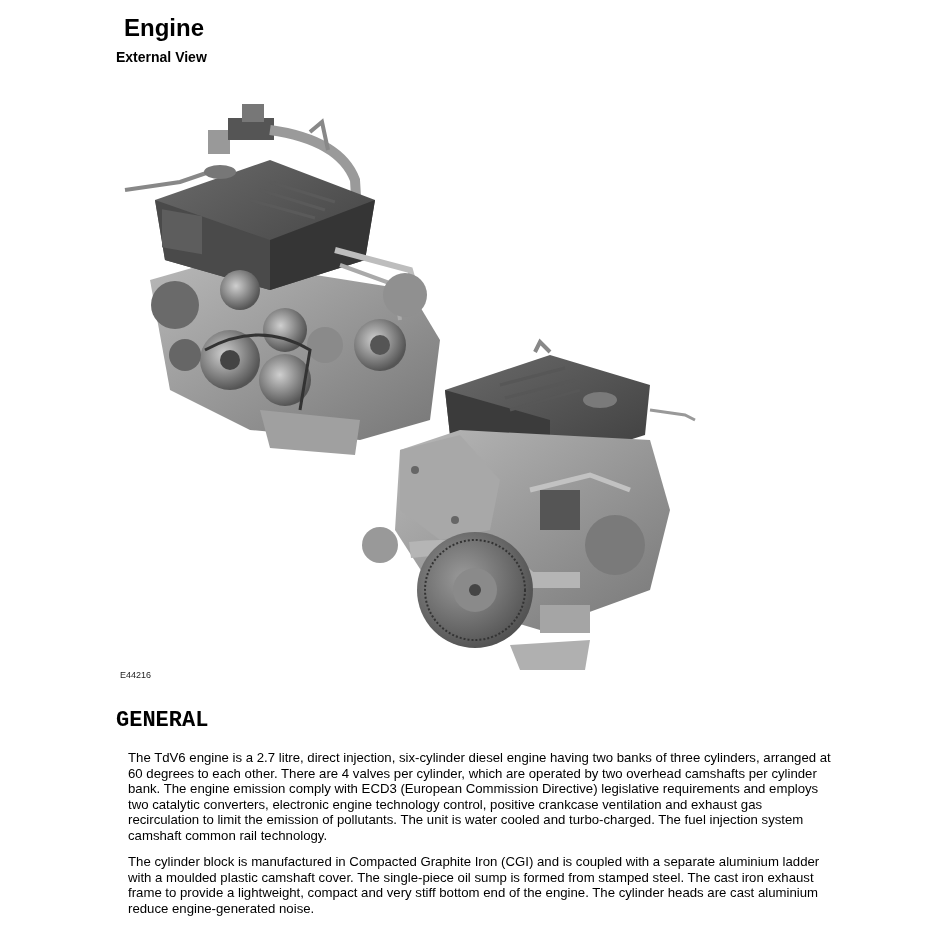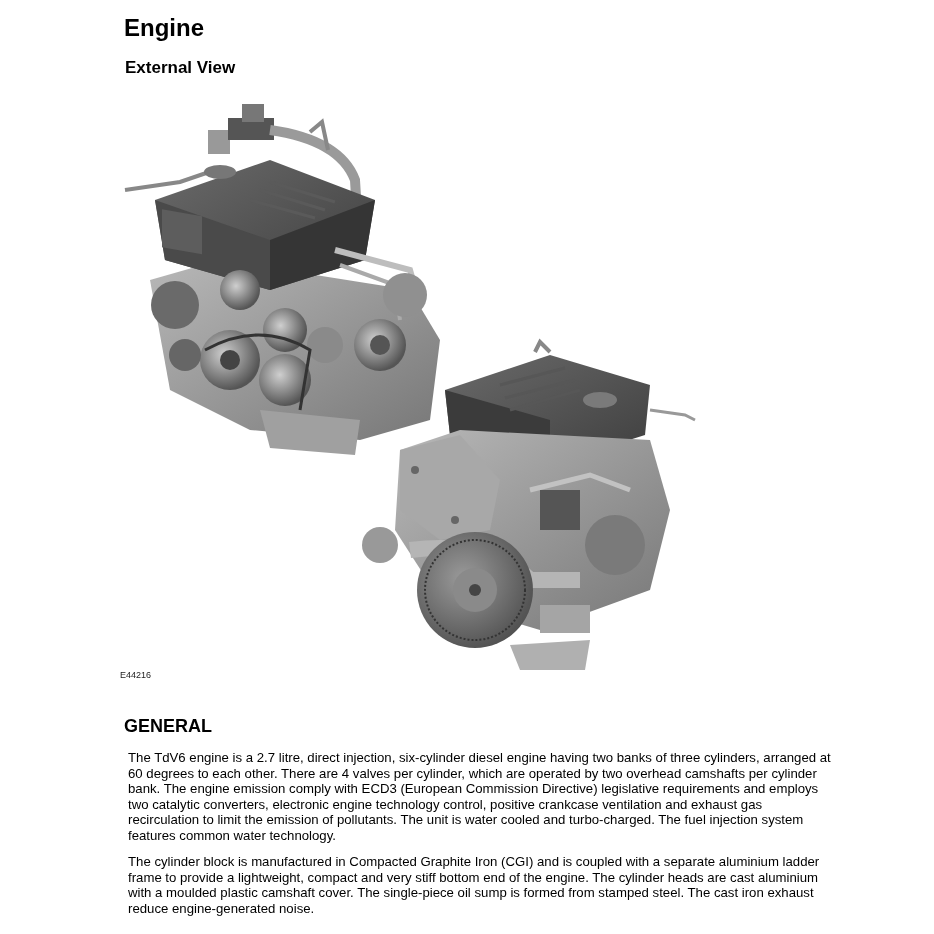--- a/index.html
+++ b/index.html
@@ -1,23 +1,23 @@
 <!DOCTYPE html>
 <html><head>
 <meta charset="utf-8">
 <style>
   html, body { margin: 0; padding: 0; background: #ffffff; }
   body { width: 934px; height: 934px; position: relative; overflow: hidden;
          font-family: "Liberation Sans", sans-serif; color: #000; }
   .h1 { position: absolute; left: 116px; top: 6px; font-size: 24px; font-weight: bold; margin: 8px; }
-  .h2 { position: absolute; left: 116px; top: 49px; font-size: 17px; font-weight: bold; margin: 9px; }
+  .h2 { position: absolute; left: 116px; top: 49px; font-size: 14px; font-weight: bold; margin: 0; }
   .fig { position: absolute; left: 110px; top: 90px; width: 620px; height: 600px; }
   .fig svg { position: absolute; left: 0; top: 0; }
   .fig-id { position: absolute; left: 120px; top: 670px; font-size: 9px; color: #222; }
-  .h3 { position: absolute; left: 116px; top: 708px; font-size: 18px; font-weight: bold; margin: 8px; }
+  .h3 { position: absolute; left: 116px; top: 708px; font-size: 22px; font-weight: bold; margin: 0; font-family: Liberation Mono, monospace; }
   .para { position: absolute; left: 128px; width: 730px; font-size: 13.2px; line-height: 15.6px; margin: 0; }
   .p1 { top: 750px; }
   .p2 { top: 854px; }
   .line { display: block; white-space: nowrap; }
 </style>
 </head>
 <body>
 
 <h1 class="h1">Engine</h1>
 <h2 class="h2">External View</h2>
@@ -115,21 +115,21 @@
 <div class="fig-id">E44216</div>
 
 <h3 class="h3">GENERAL</h3>
 
 <p class="para p1">
   <span class="line">The TdV6 engine is a 2.7 litre, direct injection, six-cylinder diesel engine having two banks of three cylinders, arranged at</span>
   <span class="line">60 degrees to each other. There are 4 valves per cylinder, which are operated by two overhead camshafts per cylinder</span>
   <span class="line">bank. The engine emission comply with ECD3 (European Commission Directive) legislative requirements and employs</span>
   <span class="line">two catalytic converters, electronic engine technology control, positive crankcase ventilation and exhaust gas</span>
   <span class="line">recirculation to limit the emission of pollutants. The unit is water cooled and turbo-charged. The fuel injection system</span>
-  <span class="line">features common water technology.</span>
+  <span class="line">camshaft common rail technology.</span>
 </p>
 
 <p class="para p2">
   <span class="line">The cylinder block is manufactured in Compacted Graphite Iron (CGI) and is coupled with a separate aluminium ladder</span>
+  <span class="line">with a moulded plastic camshaft cover. The single-piece oil sump is formed from stamped steel. The cast iron exhaust</span>
   <span class="line">frame to provide a lightweight, compact and very stiff bottom end of the engine. The cylinder heads are cast aluminium</span>
-  <span class="line">with a moulded plastic camshaft cover. The single-piece oil sump is formed from stamped steel. The cast iron exhaust</span>
   <span class="line">reduce engine-generated noise.</span>
 </p>
 
 </body></html>

